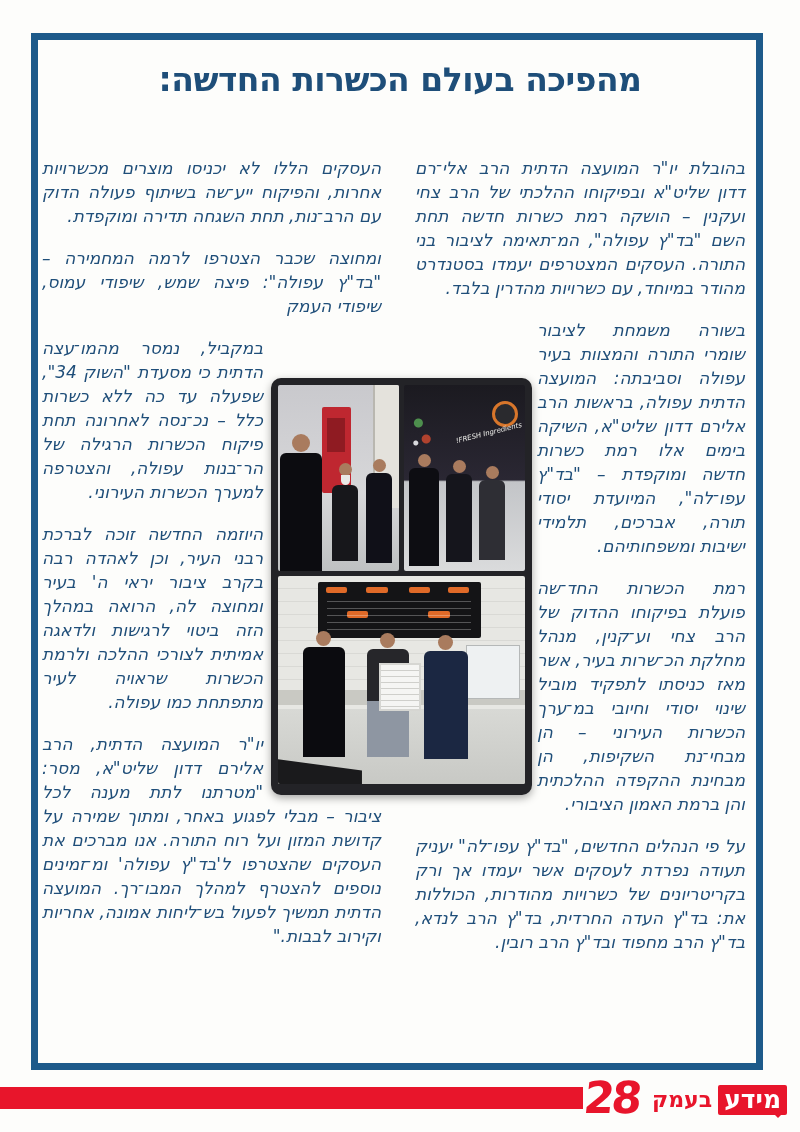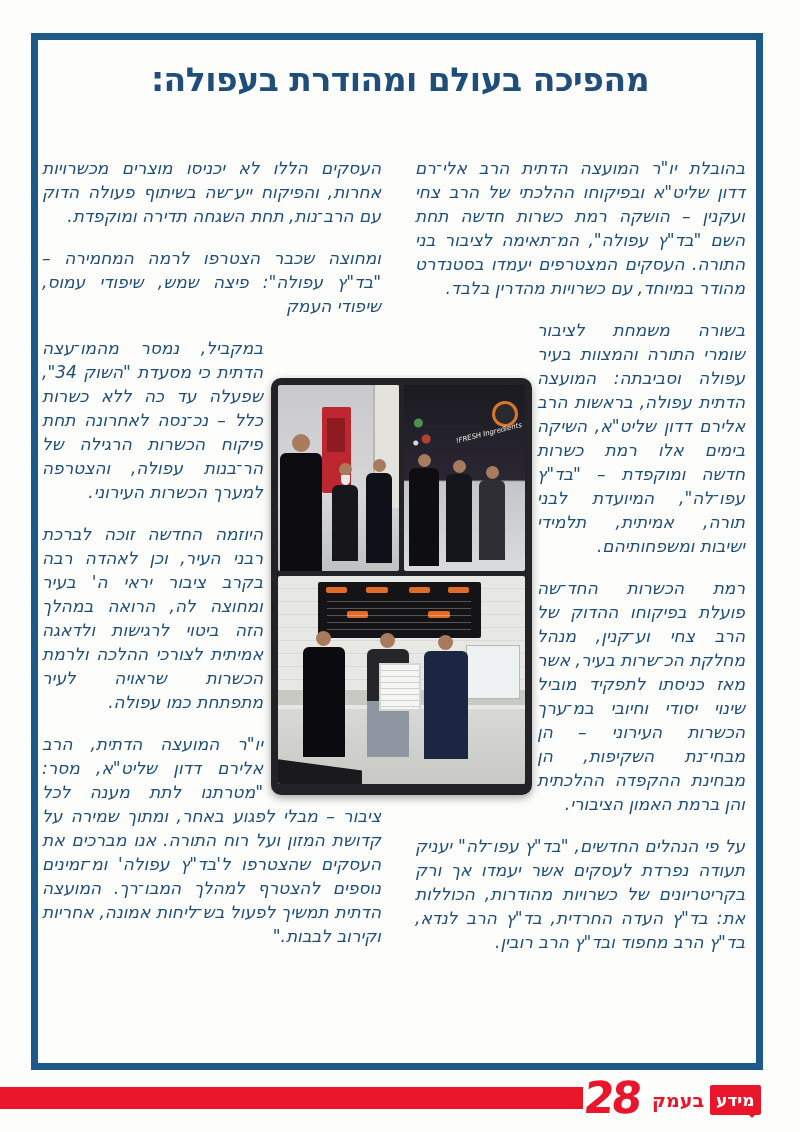--- a/index.html
+++ b/index.html
@@ -54,41 +54,41 @@
   .wedge{position:absolute;left:0;bottom:0;width:34%;height:17%;background:#1a1a1c;
       clip-path:polygon(0 30%,100% 62%,100% 100%,0 100%);}
   .cert{position:absolute;left:41%;bottom:35%;width:17%;height:23%;background:#f5f5f3;
       border:2px solid #d6d6d2;box-sizing:border-box;z-index:5;
       background-image:repeating-linear-gradient(180deg,transparent 0 5px,#cfcfcb 5px 6px);}
   
   .footer-bar{position:absolute;left:0;top:1087px;width:583px;height:22px;background:#e8152b;z-index:4;}
   .footer-28{position:absolute;left:584px;top:1078px;font-size:44px;line-height:40px;font-weight:bold;
       color:#e8152b;letter-spacing:-3px;transform:skewX(-6deg);z-index:4;direction:ltr;}
   .logo{position:absolute;left:652px;top:1085px;display:flex;direction:rtl;gap:6px;align-items:center;z-index:4;}
-  .logo-tag{position:relative;background:#e8152b;color:#ffffff;font-weight:bold;font-size:17px;
+  .logo-tag{position:relative;background:#e8152b;color:#ffffff;font-weight:bold;font-size:25px;
       line-height:28px;padding:1px 6px;border-radius:2px;}
   .logo-tag::after{content:"";position:absolute;right:4px;bottom:-8px;width:0;height:0;
       border:5px solid transparent;border-top-color:#e8152b;}
-  .logo-word{color:#e8152b;font-weight:bold;font-size:19px;line-height:28px;}
+  .logo-word{color:#e8152b;font-weight:bold;font-size:22px;line-height:28px;}
 </style>
 </head>
 <body>
 
 <div class="page">
   <div class="frame"></div>
 
   <div class="header">
-    <h1 class="title">מהפיכה בעולם ומהודרת בעפולה:</h1>
+    <h1 class="title">מהפיכה בעולם הכשרות החדשה:</h1>
   </div>
 
   <div class="columns">
     <div class="col col-r">
       <p>בהובלת יו"ר המועצה הדתית הרב אלי־רם דדון שליט"א ובפיקוחו ההלכתי של הרב צחי ועקנין – הושקה רמת כשרות חדשה תחת השם "בד"ץ עפולה", המ־תאימה לציבור בני התורה. העסקים המצטרפים יעמדו בסטנדרט מהודר במיוחד, עם כשרויות מהדרין בלבד.</p>
       <div class="spacer-r"></div>
-      <p>בשורה משמחת לציבור שומרי התורה והמצוות בעיר עפולה וסביבתה: המועצה הדתית עפולה, בראשות הרב אלירם דדון שליט"א, השיקה בימים אלו רמת כשרות חדשה ומוקפדת – "בד"ץ עפו־לה", המיועדת לבני תורה, אמיתית, תלמידי ישיבות ומשפחותיהם.</p>
+      <p>בשורה משמחת לציבור שומרי התורה והמצוות בעיר עפולה וסביבתה: המועצה הדתית עפולה, בראשות הרב אלירם דדון שליט"א, השיקה בימים אלו רמת כשרות חדשה ומוקפדת – "בד"ץ עפו־לה", המיועדת יסודי תורה, אברכים, תלמידי ישיבות ומשפחותיהם.</p>
       <p>רמת הכשרות החד־שה פועלת בפיקוחו ההדוק של הרב צחי וע־קנין, מנהל מחלקת הכ־שרות בעיר, אשר מאז כניסתו לתפקיד מוביל שינוי יסודי וחיובי במ־ערך הכשרות העירוני – הן מבחי־נת השקיפות, הן מבחינת ההקפדה ההלכתית והן ברמת האמון הציבורי.</p>
       <p>על פי הנהלים החדשים, "בד"ץ עפו־לה" יעניק תעודה נפרדת לעסקים אשר יעמדו אך ורק בקריטריונים של כשרויות מהודרות, הכוללות את: בד"ץ העדה החרדית, בד"ץ הרב לנדא, בד"ץ הרב מחפוד ובד"ץ הרב רובין.</p>
     </div>
     <div class="col col-l">
       <p>העסקים הללו לא יכניסו מוצרים מכשרויות אחרות, והפיקוח ייע־שה בשיתוף פעולה הדוק עם הרב־נות, תחת השגחה תדירה ומוקפדת.</p>
       <p>ומחוצה שכבר הצטרפו לרמה המחמירה – "בד"ץ עפולה": פיצה שמש, שיפודי עמוס, שיפודי העמק</p>
       <div class="spacer-l"></div>
       <p>במקביל, נמסר מהמו־עצה הדתית כי מסעדת "השוק 34", שפעלה עד כה ללא כשרות כלל – נכ־נסה לאחרונה תחת פיקוח הכשרות הרגילה של הר־בנות עפולה, והצטרפה למערך הכשרות העירוני.</p>
       <p>היוזמה החדשה זוכה לברכת רבני העיר, וכן לאהדה רבה בקרב ציבור יראי ה' בעיר ומחוצה לה, הרואה במהלך הזה ביטוי לרגישות ולדאגה אמיתית לצורכי ההלכה ולרמת הכשרות שראויה לעיר מתפתחת כמו עפולה.</p>
       <p>יו"ר המועצה הדתית, הרב אלירם דדון שליט"א, מסר: "מטרתנו לתת מענה לכל ציבור – מבלי לפגוע באחר, ומתוך שמירה על קדושת המזון ועל רוח התורה. אנו מברכים את העסקים שהצטרפו ל'בד"ץ עפולה' ומ־זמינים נוספים להצטרף למהלך המבו־רך. המועצה הדתית תמשיך לפעול בש־ליחות אמונה, אחריות וקירוב לבבות."</p>

